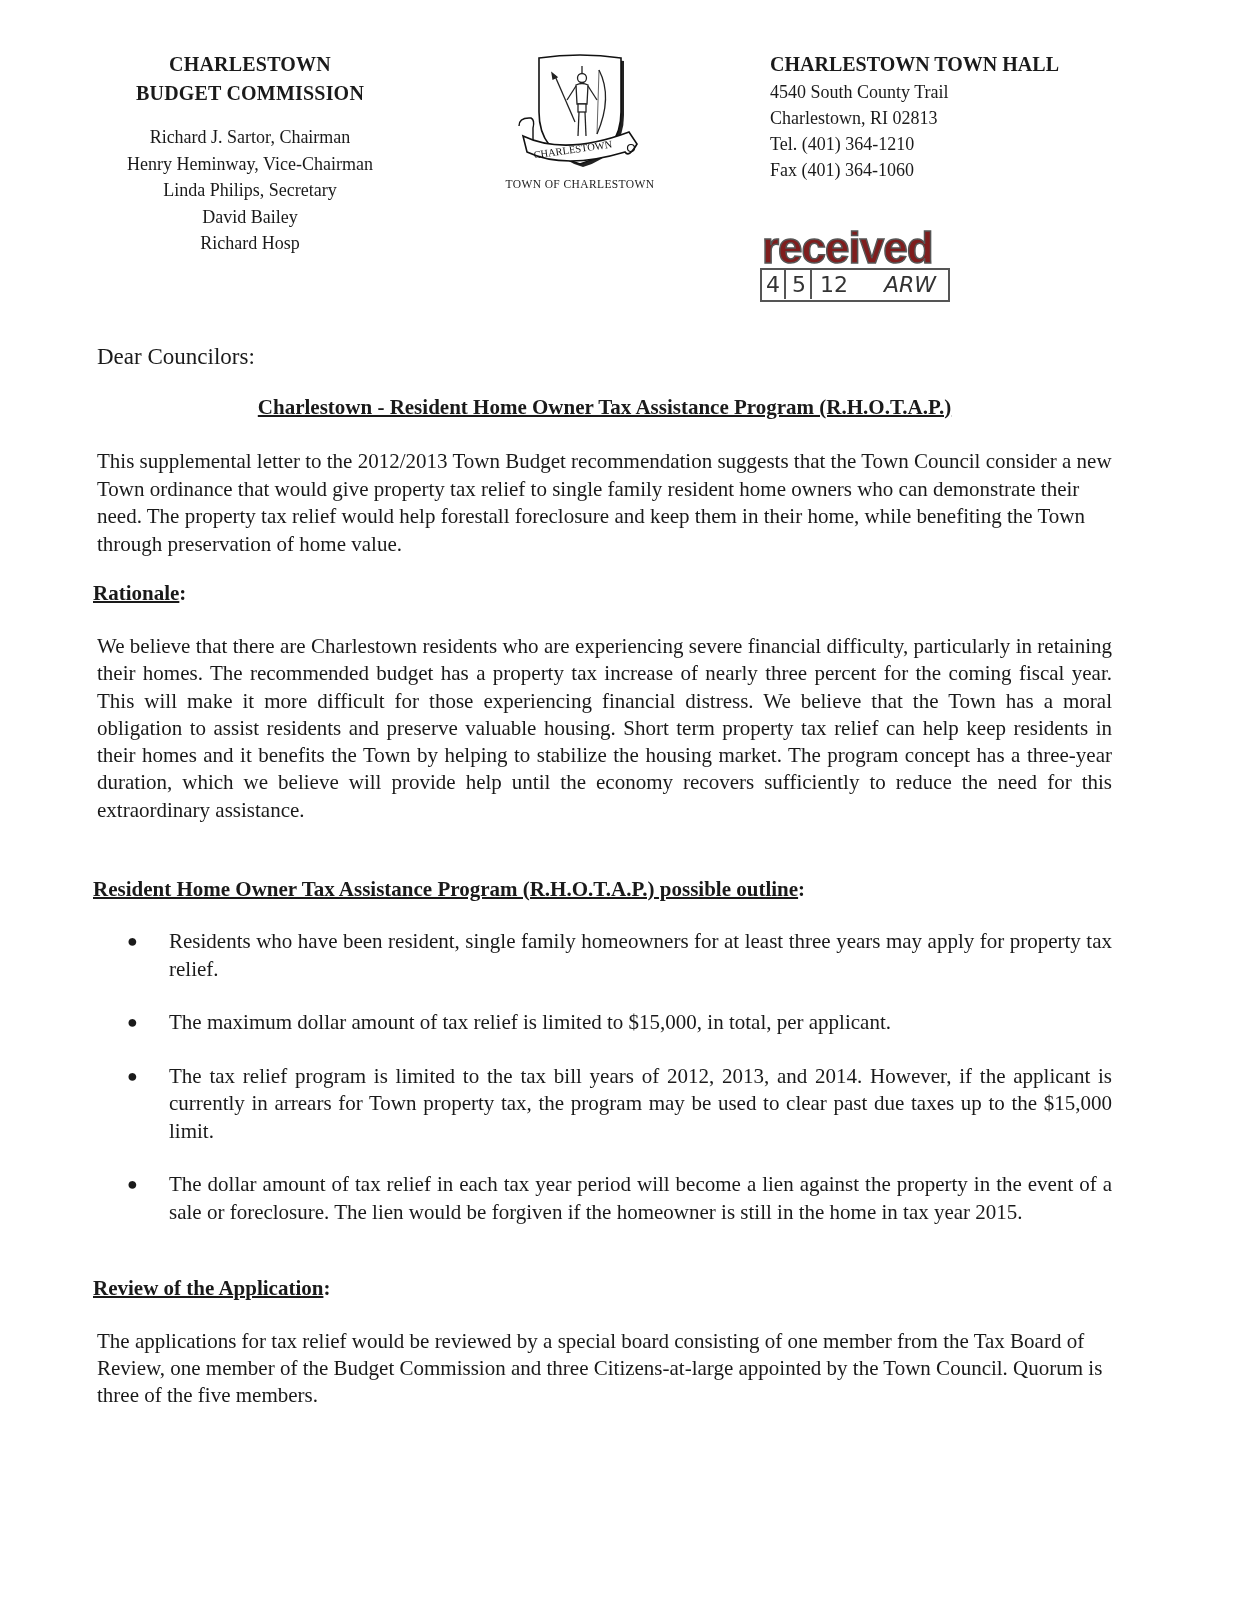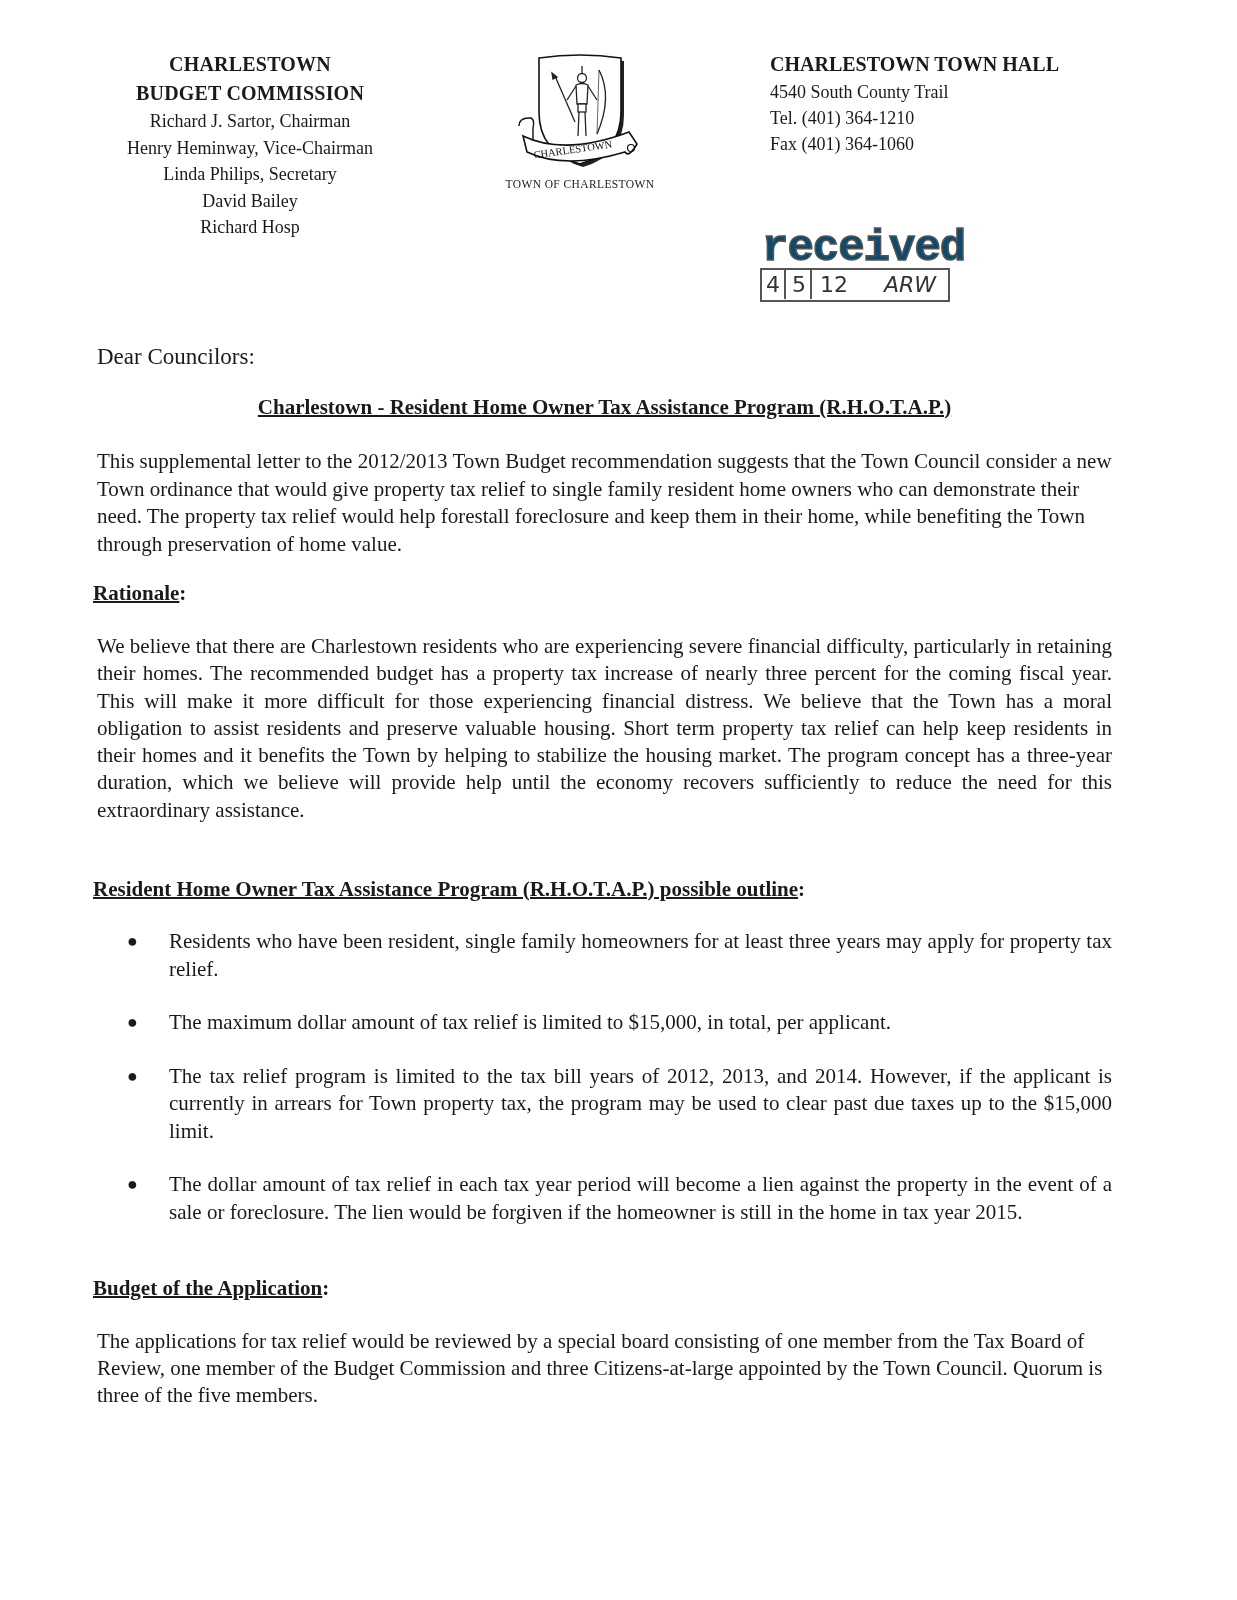--- a/index.html
+++ b/index.html
@@ -3,31 +3,31 @@
 <meta charset="utf-8">
 <style>
   html, body { margin: 0; padding: 0; background: #ffffff; }
   body {
     width: 1237px; height: 1600px; position: relative; overflow: hidden;
     font-family: "Liberation Serif", "DejaVu Serif", serif; color: #1a1a1a;
   }
   .abs { position: absolute; }
   .hdr-left { left: 100px; top: 50px; width: 300px; text-align: center; }
   .hdr-left .org { font-weight: bold; font-size: 20px; line-height: 29px; letter-spacing: 0.2px; }
-  .hdr-left .members { margin-top: 0; font-size: 18px; line-height: 26.5px; }
+  .hdr-left .members { margin-top: 16px; font-size: 18px; line-height: 26.5px; }
   .hdr-center { left: 480px; top: 52px; width: 200px; text-align: center; }
   .seal { width: 150px; height: 118px; margin: 0 auto; display: block; }
   .seal-caption { font-size: 11.5px; letter-spacing: 0.4px; margin-top: 8px; }
   .hdr-right { left: 770px; top: 50px; width: 355px; }
   .hdr-right .org { font-weight: bold; font-size: 20px; line-height: 29px; }
   .hdr-right .addr { font-size: 18px; line-height: 26px; }
   .stamp { left: 760px; top: 228px; width: 200px; height: 78px; }
   .stamp-word {
-    font-family: Liberation Mono, monospace; font-weight: bold; font-size: 44px;
-    line-height: 40px; color: #0c4a6e; letter-spacing: -1px;
+    font-family: Liberation Sans, sans-serif; font-weight: bold; font-size: 44px;
+    line-height: 40px; color: #7f1d1d; letter-spacing: -1px;
     -webkit-text-stroke: 1.5px #555; padding-left: 2px;
   }
   .stamp-box {
     border: 2px solid #555; height: 30px; width: 186px; margin-top: 0px;
     font-family: "DejaVu Sans", sans-serif; font-size: 22px; line-height: 30px;
     color: #333; position: relative;
   }
   .stamp-box span { position: absolute; top: 0; }
   .stamp-box .sep { border-left: 2px solid #555; height: 30px; top: -1px; }
   .body-text { left: 97px; width: 1015px; font-size: 21px; line-height: 27.5px; }
@@ -88,20 +88,21 @@
     <path d="M18 84 Q60 104 124 80 L132 92 Q124 106 120 100 Q60 118 22 100 Z" fill="#fff" stroke="#111" stroke-width="1.6"></path>
     <text x="28" y="100" font-family="Liberation Serif, serif" font-size="10.5" fill="#111" transform="rotate(-8 75 95)">CHARLESTOWN</text>
     <circle cx="126" cy="96" r="3.5" fill="none" stroke="#111" stroke-width="1.2"></circle>
   </svg>
   <div class="seal-caption">TOWN OF CHARLESTOWN</div>
 </div>
 
 <div class="abs hdr-right">
   <div class="org">CHARLESTOWN TOWN HALL</div>
   <div class="addr">4540 South County Trail</div>
+  <div class="addr">Charlestown, RI 02813</div>
   <div class="addr">Tel. (401) 364-1210</div>
   <div class="addr">Fax (401) 364-1060</div>
 </div>
 
 <div class="abs stamp">
   <div class="stamp-word">received</div>
   <div class="stamp-box">
     <span style="left:4px">4</span>
     <span class="sep" style="left:22px"></span>
     <span style="left:30px">5</span>
@@ -142,16 +143,16 @@
     <span class="dot">●</span>
     <span class="txt">The tax relief program is limited to the tax bill years of 2012, 2013, and 2014.  However, if the applicant is currently in arrears for Town property tax, the program may be used to clear past due taxes up to the $15,000 limit.</span>
   </div>
   <div class="bullet">
     <span class="dot">●</span>
     <span class="txt">The dollar amount of tax relief in each tax year period will become a lien against the property in the event of a sale or foreclosure.  The lien would be forgiven if the homeowner is still in the home in tax year 2015.</span>
   </div>
 </div>
 
 <div class="abs heading h-review">
-  <span class="u">Budget of the Application</span><span>:</span>
+  <span class="u">Review of the Application</span><span>:</span>
 </div>
 
 <div class="abs body-text para3">The applications for tax relief would be reviewed by a special board consisting of one member from the Tax Board of Review, one member of the Budget Commission and three Citizens-at-large appointed by the Town Council.  Quorum is three of the five members.</div>
 
 </body></html>

